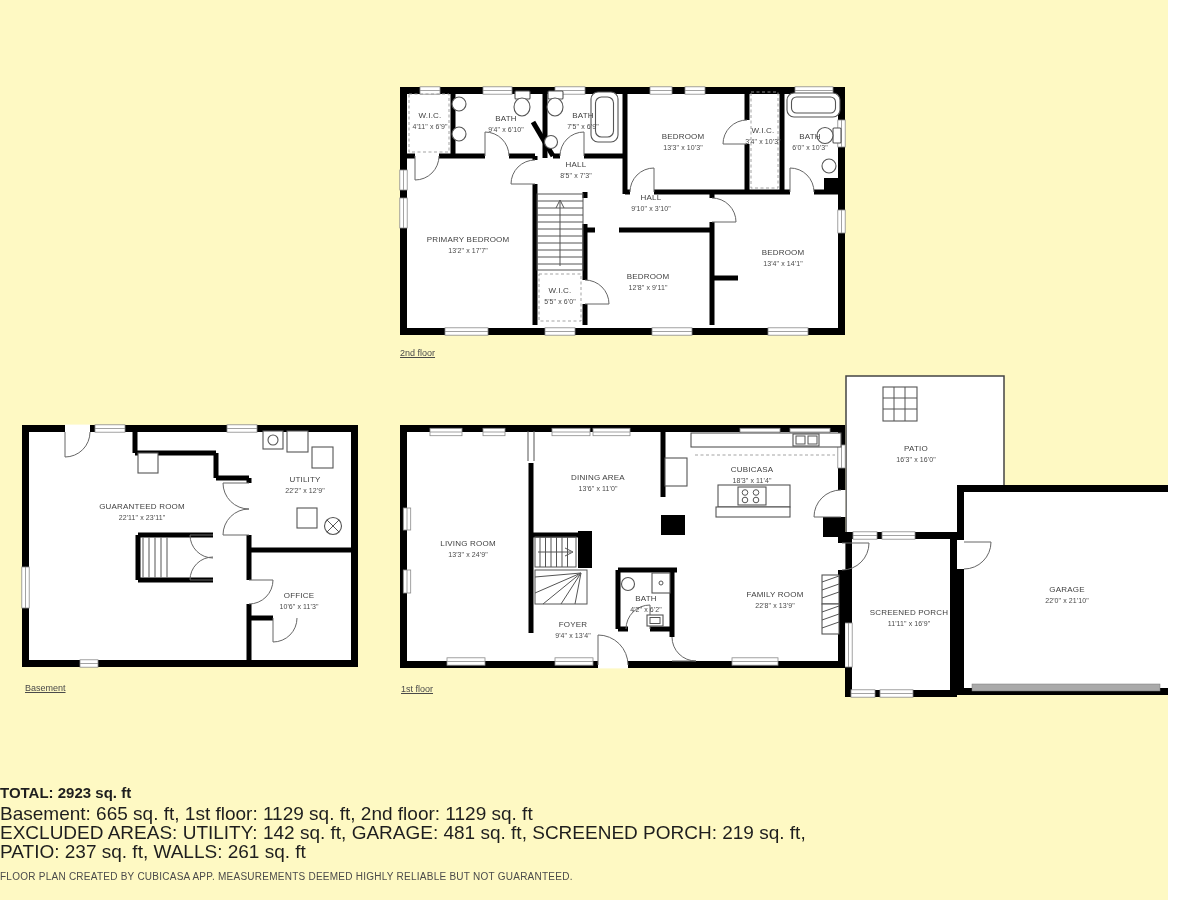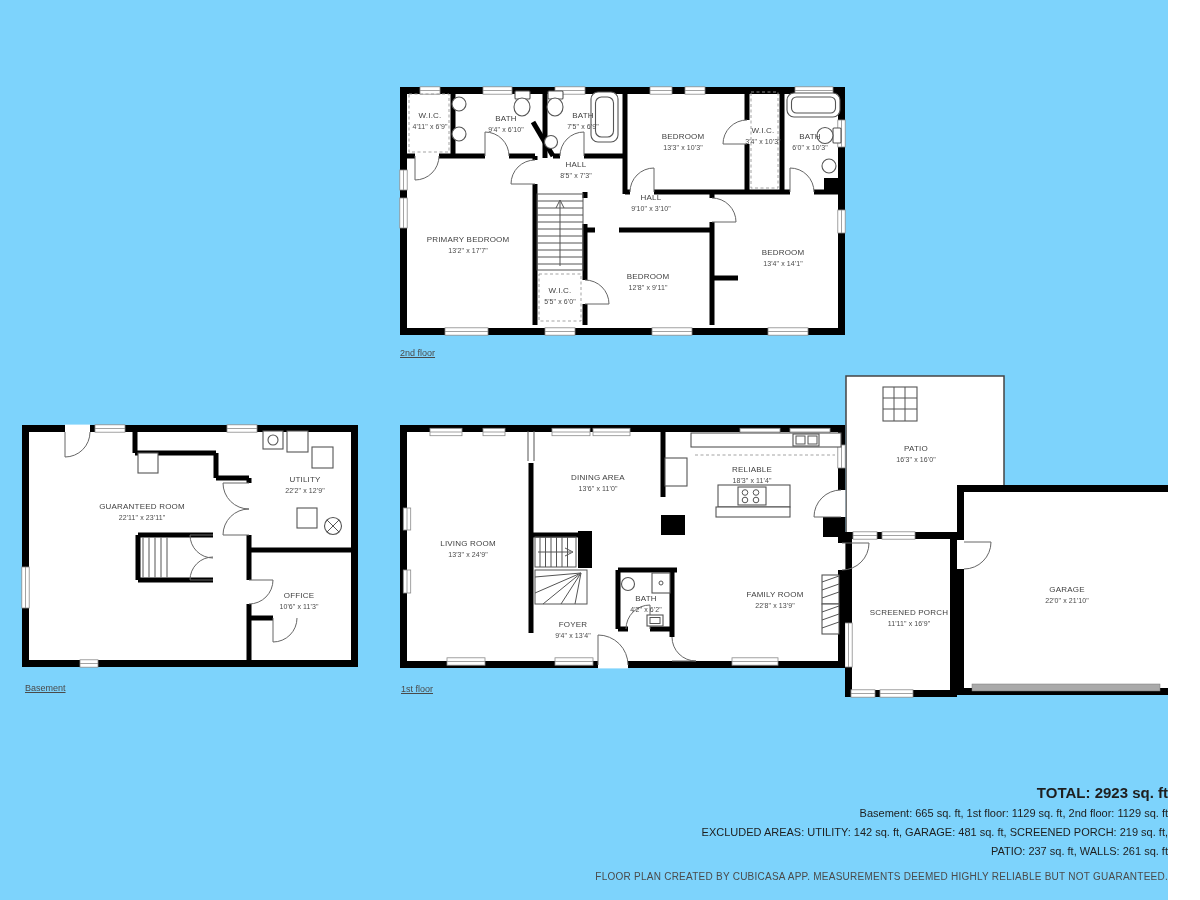--- a/index.html
+++ b/index.html
@@ -1,34 +1,34 @@
 <!DOCTYPE html>
 <html><head>
 <meta charset="utf-8">
 <style>
   html,body{margin:0;padding:0;background:#fff;}
-  .canvas{position:relative;width:1168px;height:900px;background:#7dd3fc;overflow:hidden;
+  .canvas{position:relative;width:1168px;height:900px;background:#fef9c3;overflow:hidden;
           font-family:"Liberation Sans", sans-serif;}
   .plan{position:absolute;}
   .wall{stroke:#000;stroke-width:5;fill:none;stroke-linecap:butt;}
   .thin{stroke:#555;stroke-width:1;fill:none;}
   .arc{stroke:#666;stroke-width:1;fill:none;}
   .fix{stroke:#555;stroke-width:1.1;fill:#fff;}
   .dash{stroke:#999;stroke-width:.9;fill:none;stroke-dasharray:3,2.5;}
   .winr{fill:#fff;stroke:#8a8a8a;stroke-width:.8;}
   .winl{stroke:#8a8a8a;stroke-width:.8;}
   .gap{fill:#fff;stroke:none;}
   .blk{fill:#000;stroke:none;}
   .room-label{position:absolute;transform:translate(-50%,-50%);text-align:center;
       color:#3f3f3f;line-height:1.35;white-space:nowrap;font-size:8px;letter-spacing:.2px;}
   .room-label .dims{display:block;font-size:7px;letter-spacing:.1px;color:#4a4a4a;}
   .floor-tag{position:absolute;font-size:9px;color:#4a4a4a;text-decoration:underline;}
-  .summary{position:absolute;left:0;top:784px;width:100%;text-align:right;color:#1e1e1e;}
+  .summary{position:absolute;left:0;top:784px;width:100%;text-align:left;color:#1e1e1e;}
   .summary .total{font-size:15px;font-weight:bold;margin-bottom:3px;}
-  .summary .line{font-size:11px;line-height:19px;}
+  .summary .line{font-size:19px;line-height:19px;}
   .disclaimer{font-size:10px;color:#4a4a4a;margin-top:10px;letter-spacing:.25px;}
 </style>
 </head>
 <body>
 
 <div class="canvas">
 
   <svg class="plan" style="left:395px;top:80px" width="460" height="275" viewBox="0 0 460 275">
     <g>
       <rect x="8.5" y="10.5" width="438" height="241" fill="#fff" stroke="#000" stroke-width="7"></rect>
@@ -375,21 +375,21 @@
   <div class="room-label" style="left:305px;top:485px">
     <span>UTILITY</span><span class="dims">22'2" x 12'9"</span></div>
   <div class="room-label" style="left:299px;top:601px">
     <span>OFFICE</span><span class="dims">10'6" x 11'3"</span></div>
 
   <div class="room-label" style="left:468px;top:549px">
     <span>LIVING ROOM</span><span class="dims">13'3" x 24'9"</span></div>
   <div class="room-label" style="left:598px;top:483px">
     <span>DINING AREA</span><span class="dims">13'6" x 11'0"</span></div>
   <div class="room-label" style="left:752px;top:475px">
-    <span>RELIABLE</span><span class="dims">18'3" x 11'4"</span></div>
+    <span>CUBICASA</span><span class="dims">18'3" x 11'4"</span></div>
   <div class="room-label" style="left:573px;top:630px">
     <span>FOYER</span><span class="dims">9'4" x 13'4"</span></div>
   <div class="room-label" style="left:646px;top:604px">
     <span>BATH</span><span class="dims">4'2" x 6'2"</span></div>
   <div class="room-label" style="left:775px;top:600px">
     <span>FAMILY ROOM</span><span class="dims">22'8" x 13'9"</span></div>
   <div class="room-label" style="left:916px;top:454px">
     <span>PATIO</span><span class="dims">16'3" x 16'0"</span></div>
   <div class="room-label" style="left:909px;top:618px">
     <span>SCREENED PORCH</span><span class="dims">11'11" x 16'9"</span></div>

